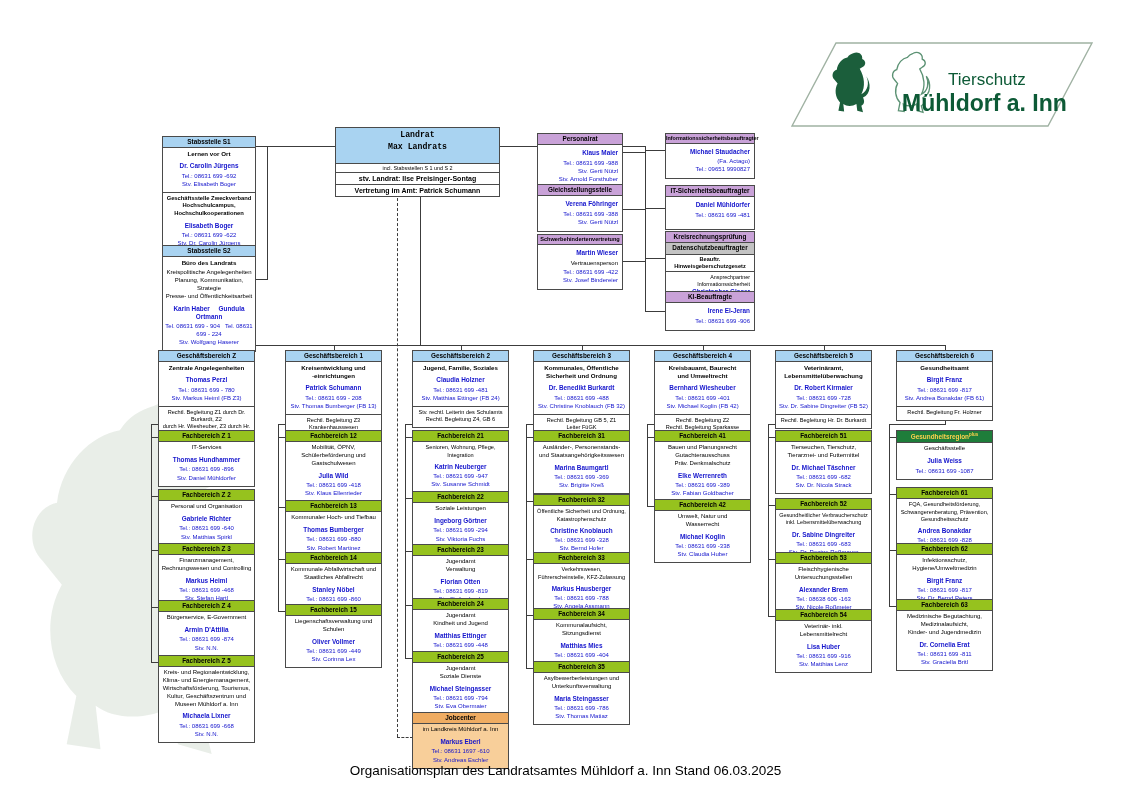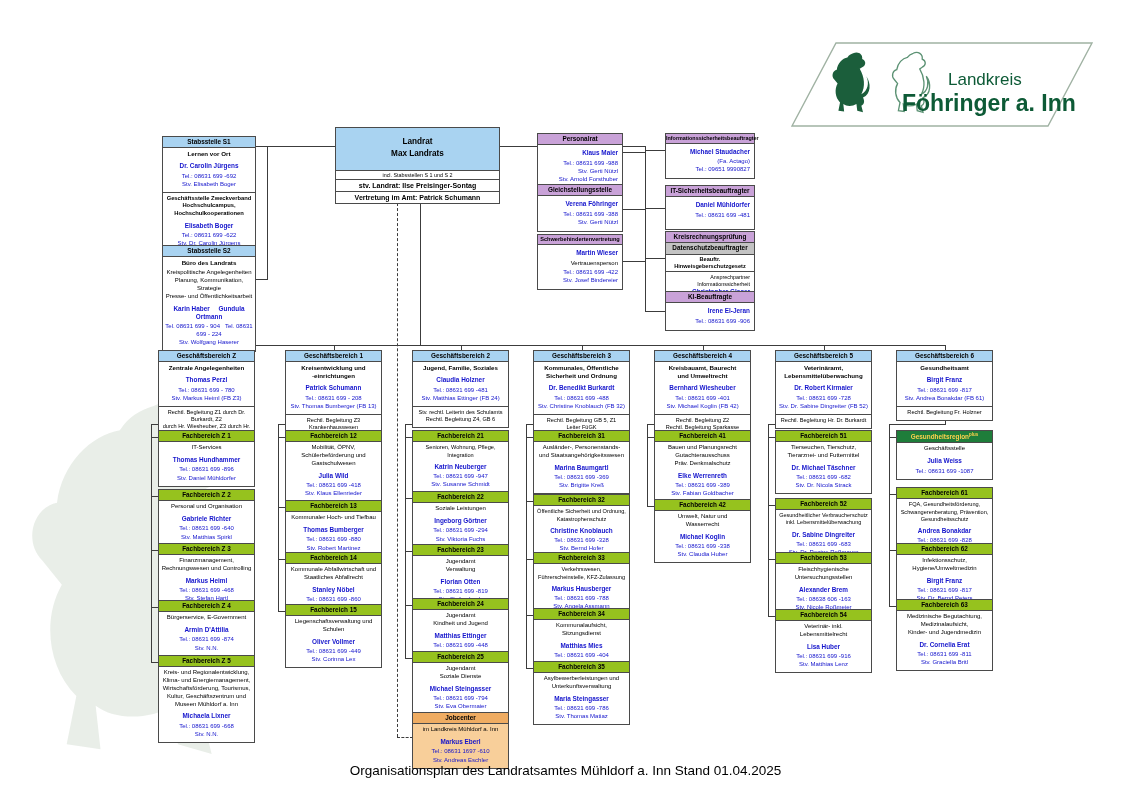--- a/index.html
+++ b/index.html
@@ -22,21 +22,21 @@
   .in{font-size:6px;color:#1414cc;text-align:center;white-space:pre-line;line-height:1.35;padding-top:1px;}
   .nt{font-size:5.6px;text-align:center;white-space:pre-line;border-top:1px solid #4a4a4a;
       margin-top:4px;padding:2px 1px 0 1px;line-height:1.3;}
   .staff .nm,.staff .in,.staff .bd{text-align:right;padding-right:4px;}
   .ln{position:absolute;background:#3c3c3c;z-index:1;}
   .dashv{position:absolute;border-left:1px dashed #3c3c3c;width:0;background:none;z-index:1;}
   .dashh{position:absolute;border-top:1px dashed #3c3c3c;height:0;background:none;z-index:1;}
   
   #landrat{padding-bottom:0;}
   #landrat .top{background:#a9d3f1;text-align:center;font-weight:bold;font-size:8.2px;
-      padding:8px 0 9px 0;line-height:1.5;border-bottom:1px solid #4a4a4a;}
+      padding:1px 0 9px 0;line-height:1.5;border-bottom:1px solid #4a4a4a;font-family:Liberation Mono, monospace;}
   #landrat .note{font-size:5.4px;text-align:center;padding:1px 0;}
   #landrat .row{font-size:7px;font-weight:bold;text-align:center;border-top:1px solid #4a4a4a;padding:2px 0;}
   
   #logo{position:absolute;left:790px;top:38px;width:310px;height:96px;z-index:2;}
   #logo .t1{position:absolute;left:158px;top:32px;font-size:17px;color:#0d5a36;}
   #logo .t2{position:absolute;left:112px;top:52px;font-size:23px;font-weight:bold;color:#0d5a36;white-space:nowrap;}
   #caption{position:absolute;left:0;top:763px;width:1131px;text-align:center;font-size:13.5px;z-index:3;}
   #wm{position:absolute;left:-30px;top:360px;z-index:0;opacity:.8;}
 </style>
 </head>
@@ -51,22 +51,22 @@
   <div id="logo">
     <svg width="310" height="96" viewBox="0 0 310 96">
       <polygon points="46,5 302,5 258,88 2,88" fill="none" stroke="#a0b2a3" stroke-width="1.4"></polygon>
       <g transform="translate(32,12) scale(0.82)">
         <path fill="#1b5e3b" d="M38,4 C44,1 50,5 49,11 C54,13 54,19 49,21 L46,23 C52,33 53,45 48,54 C56,50 58,40 54,32 C60,40 60,54 50,58 C52,62 52,66 48,68 L50,76 L43,74 L42,66 C37,69 30,69 26,66 L27,75 L20,74 L22,64 C16,58 15,48 19,41 L15,36 C11,32 13,25 18,24 C19,16 25,10 31,9 C33,6 35,5 38,4 Z"></path>
       </g>
       <g transform="translate(92,12) scale(0.82)">
         <path fill="none" stroke="#5c9274" stroke-width="1.6" d="M38,4 C44,1 50,5 49,11 C54,13 54,19 49,21 L46,23 C52,33 53,45 48,54 C56,50 58,40 54,32 C60,40 60,54 50,58 C52,62 52,66 48,68 L50,76 L43,74 L42,66 C37,69 30,69 26,66 L27,75 L20,74 L22,64 C16,58 15,48 19,41 L15,36 C11,32 13,25 18,24 C19,16 25,10 31,9 C33,6 35,5 38,4 Z"></path>
       </g>
     </svg>
-    <div class="t1">Landkreis</div>
-    <div class="t2">Föhringer a. Inn</div>
+    <div class="t1">Tierschutz</div>
+    <div class="t2">Mühldorf a. Inn</div>
   </div>
 
   <i class="ln" style="left:267px;top:146px;width:1px;height:133px"></i>
   <i class="ln" style="left:256px;top:146px;width:12px;height:1px"></i>
   <i class="ln" style="left:256px;top:279px;width:12px;height:1px"></i>
   <i class="ln" style="left:268px;top:146px;width:67px;height:1px"></i>
   <i class="ln" style="left:500px;top:146px;width:145px;height:1px"></i>
   <i class="ln" style="left:645px;top:146px;width:1px;height:165px"></i>
   <i class="ln" style="left:623px;top:152px;width:22px;height:1px"></i>
   <i class="ln" style="left:623px;top:209px;width:22px;height:1px"></i>
@@ -532,14 +532,14 @@
   <div class="box" style="left:896px;top:599px;width:97px">
       <div class="hd g">Fachbereich 63</div>
       <div class="bd">Medizinische Begutachtung,
 Medizinalaufsicht,
 Kinder- und Jugendmedizin</div>
       <div class="nm">Dr. Cornelia Erat</div>
       <div class="in">Tel.: 08631 699 -811
 Stv. Graciella Britl</div>
     </div>
 
-  <div id="caption">Organisationsplan des Landratsamtes Mühldorf a. Inn  Stand 01.04.2025</div>
+  <div id="caption">Organisationsplan des Landratsamtes Mühldorf a. Inn  Stand 06.03.2025</div>
 </div>
 
 </body></html>

